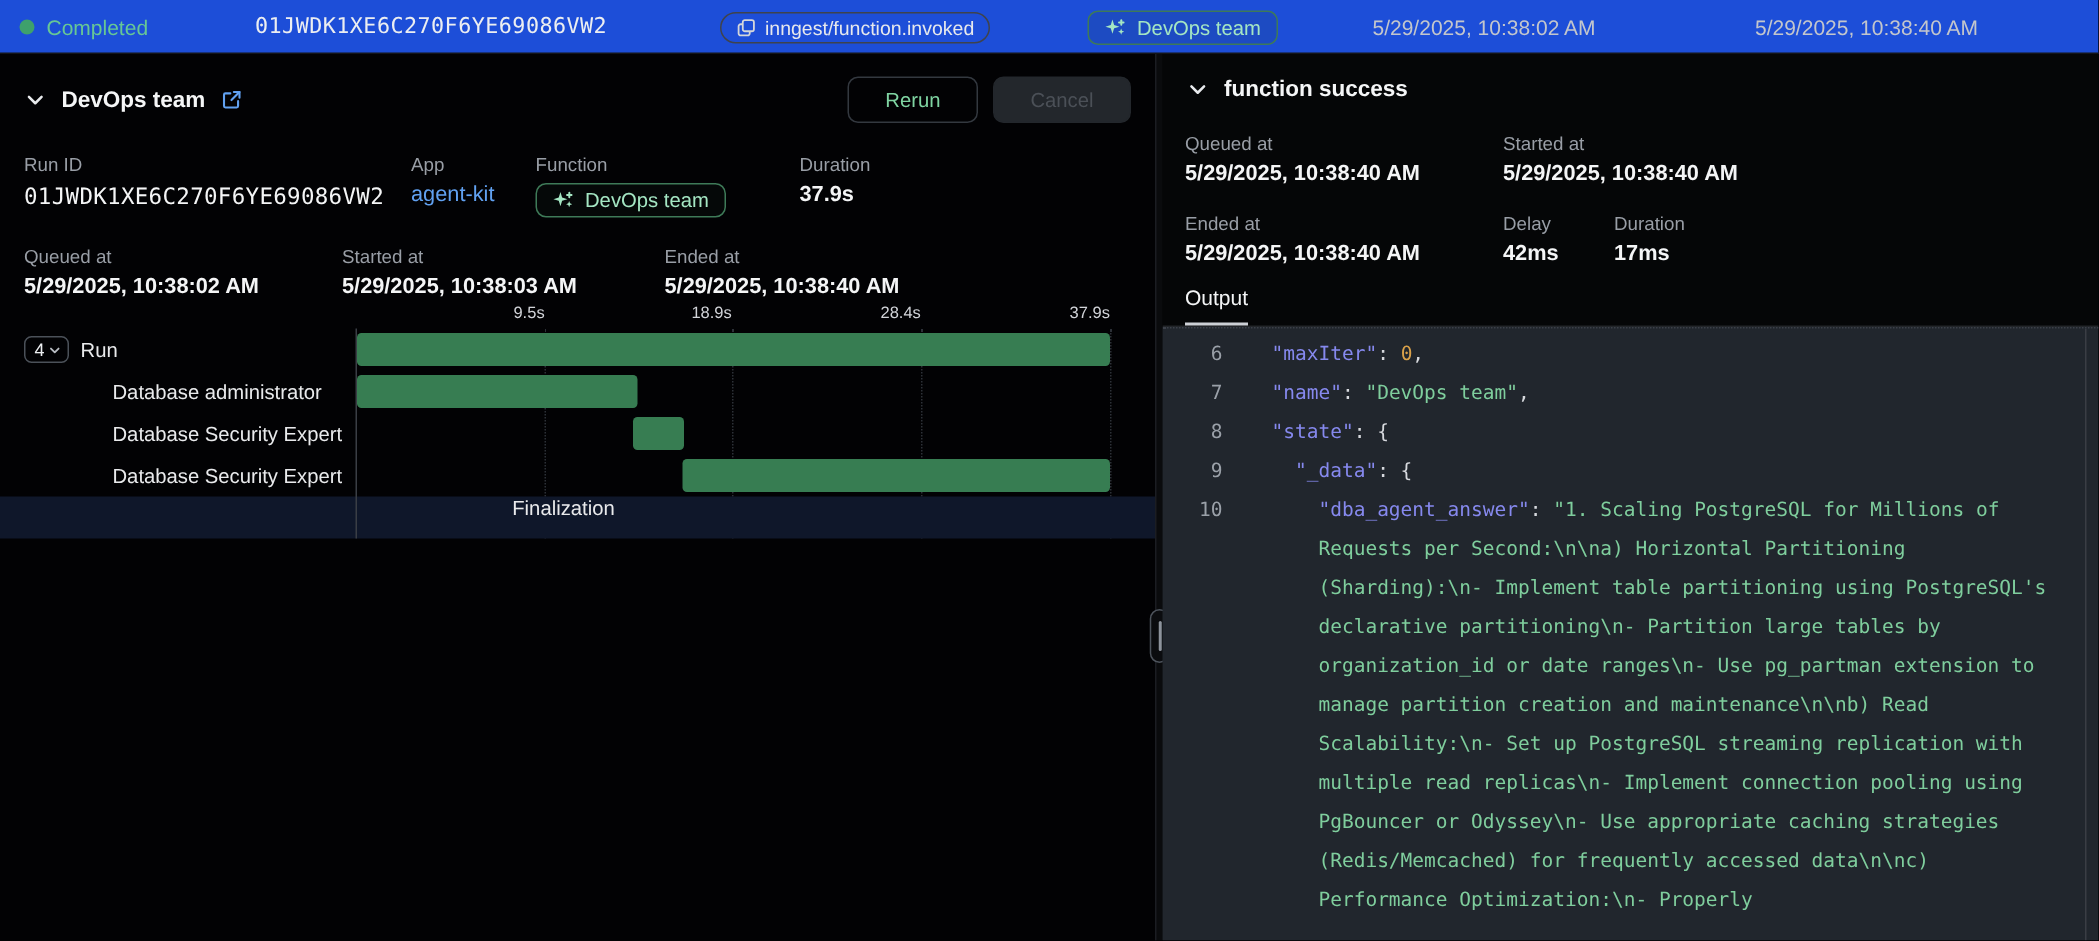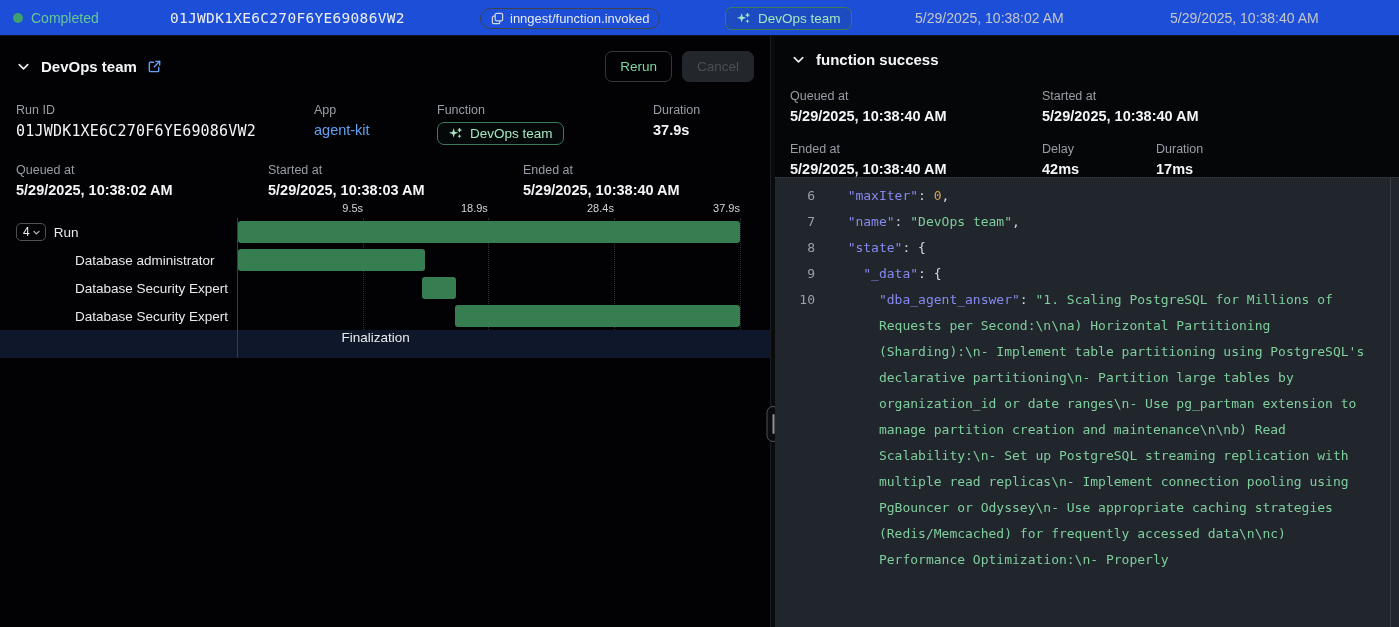--- a/index.html
+++ b/index.html
@@ -23,26 +23,26 @@
   .left-panel { width:770px; background:#020204; position:relative; }
   .divider { width:5px; background:#0a0b0d; border-left:1px solid #1b1d22; position:relative; }
   .divider .handle { position:absolute; left:50%; top:370px; transform:translateX(-50%); width:13px; height:36px; border:1px solid #4d535c; border-radius:7px; background:#0b0c0f; display:flex; align-items:center; justify-content:center; }
   .divider .handle::after { content:""; width:2px; height:20px; background:#8d939c; border-radius:1px; }
   .right-panel { width:624px; background:#050607; display:flex; flex-direction:column; }
 
   
   .panel-header { display:flex; align-items:center; gap:10px; padding:15px 16px 9px 16px; }
   .panel-title { font-size:15px; font-weight:700; color:#f5f6f7; }
   .spacer { flex:1; }
-  .btn { font-size:13.5px; border-radius:7px; padding:7px 14px; background:transparent; cursor:pointer; }
+  .btn { font-size:13.5px; border-radius:7px; padding:7px 24px; background:transparent; cursor:pointer; }
   .btn-rerun { color:#7fd4a2; border:1px solid #33383f; }
   .btn-cancel { color:#4b5057; background:#23272c; border:1px solid #23272c; }
 
   
-  .meta-row { display:flex; padding:4px 16px 0 16px; margin-top:8px;gap:40px; }
+  .meta-row { display:flex; padding:4px 16px 0 16px; margin-top:8px; }
   .field .flabel { font-size:12.5px; color:#999ea6; margin-bottom:5px; }
   .field .fvalue { font-size:14.5px; font-weight:700; color:#f4f5f6; }
   .fvalue.v-mono { font-family:"DejaVu Sans Mono", monospace; font-weight:400; font-size:15px; letter-spacing:.2px; }
   .fvalue.v-link { color:#61a1f1; font-weight:400; font-size:14.5px; }
   #run-meta-1 .field:nth-child(1){ width:258px; }
   #run-meta-1 .field:nth-child(2){ width:83px; }
   #run-meta-1 .field:nth-child(3){ width:176px; }
   #run-meta-2 .field:nth-child(1){ width:212px; }
   #run-meta-2 .field:nth-child(2){ width:215px; }
   #step-meta-1 .field:nth-child(1){ width:212px; }
@@ -285,20 +285,23 @@
         <div class="field">
           <div class="flabel">Delay</div>
           <div class="fvalue">42ms</div>
         </div>
         <div class="field">
           <div class="flabel">Duration</div>
           <div class="fvalue">17ms</div>
         </div>
       </div>
 
+    <div class="tabbar" style="padding-left:15px;">
+      <span class="tab">Output</span>
+    </div>
 
 
     <div class="code" id="code-block">
       <div class="code-scroll-track"></div>
     <div class="code-line">
           <div class="code-gutter">6</div>
           <div class="code-content" style="padding-left: 2ch;"><span class="tok-key">"maxIter"</span><span class="tok-punct">: </span><span class="tok-num">0</span><span class="tok-punct">,</span></div>
         </div>
         <div class="code-line">
           <div class="code-gutter">7</div>

